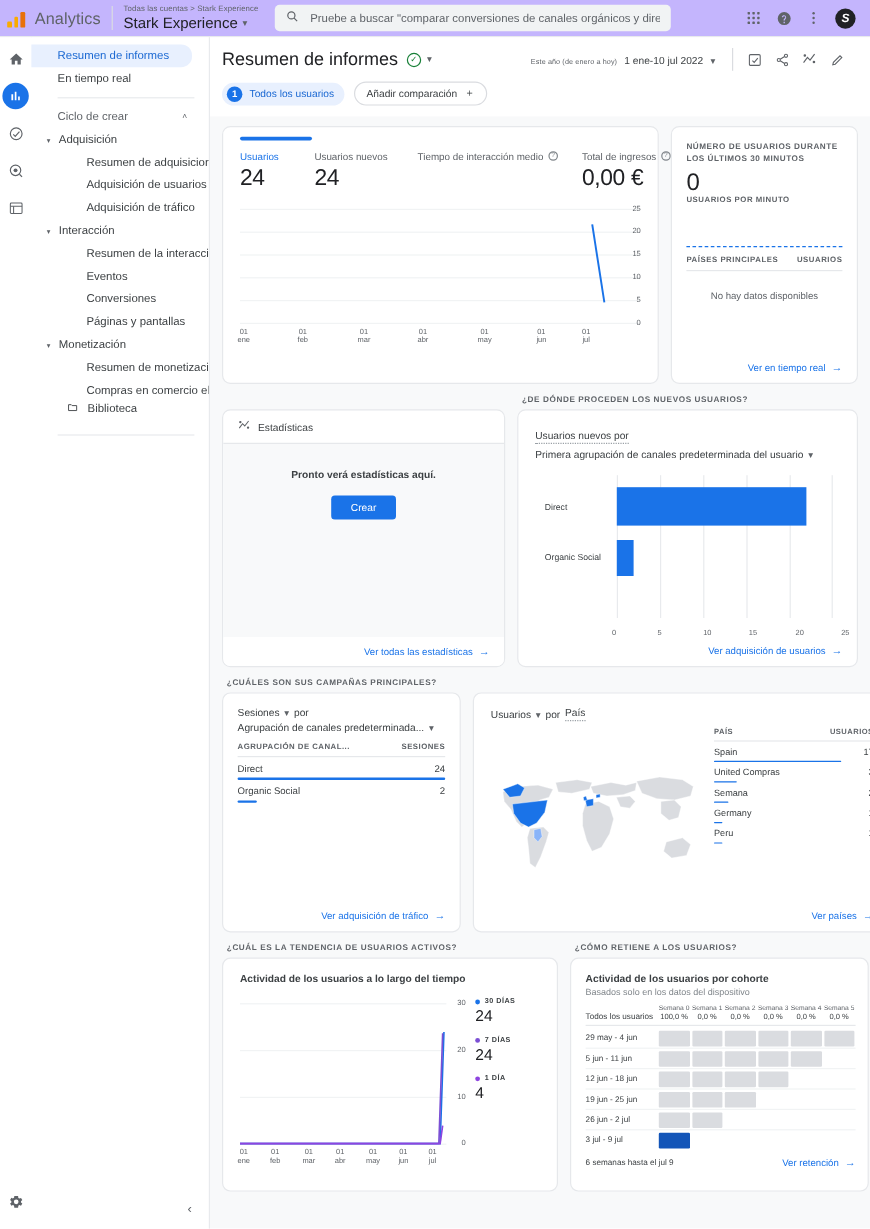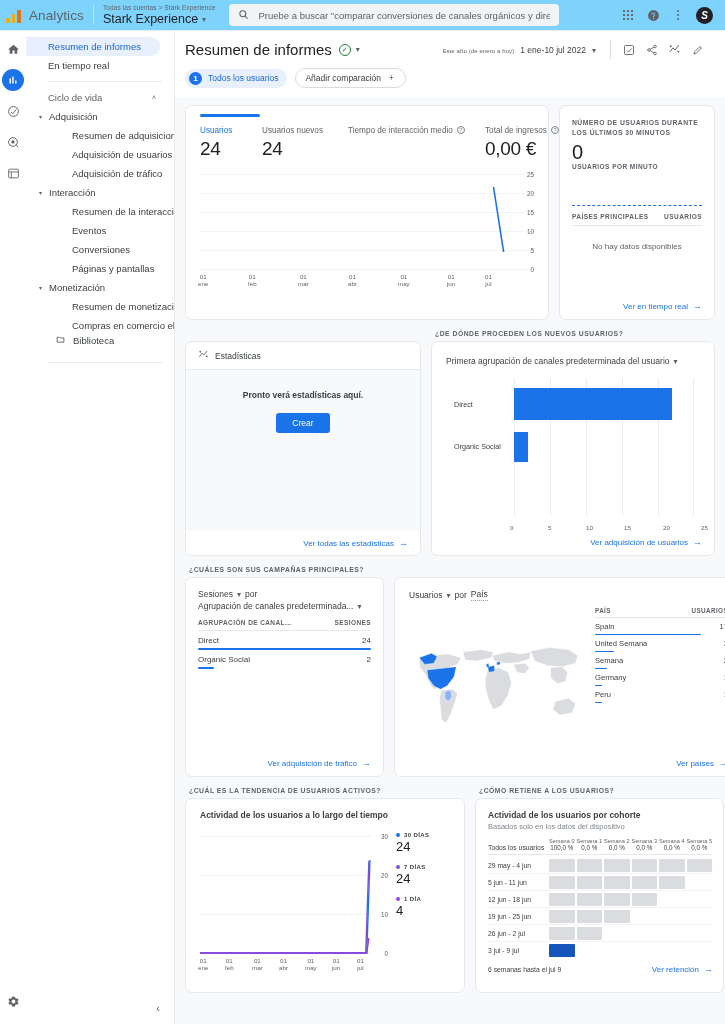--- a/index.html
+++ b/index.html
@@ -8,21 +8,21 @@
     font-family: "Liberation Sans", sans-serif;
     background: #fff; color: #202124;
     overflow: hidden;
   }
   .app { width: 725px; height: 1024px; display: flex; flex-direction: column; }
 
   
   .topbar {
     height: 31px; flex: 0 0 31px;
     display: flex; align-items: center;
-    background: #7dd3fc; border-bottom: 1px solid #e8eaed;
+    background: #c4b5fd; border-bottom: 1px solid #e8eaed;
     padding: 0 8px 0 6px;
   }
   .ga-logo { width: 18px; height: 16px; position: relative; flex: 0 0 18px; margin-right: 5px; }
   .ga-logo i { position: absolute; bottom: 0; border-radius: 1px; display: block; }
   .ga-logo i:nth-child(1){ left:0; width:3.5px; height:5px; background:#f9ab00; }
   .ga-logo i:nth-child(2){ left:5.5px; width:3.5px; height:9px; background:#f9ab00; }
   .ga-logo i:nth-child(3){ left:11px; width:3.5px; height:13px; background:#e8710a; }
   .brand { font-size: 13.5px; color: #5f6368; letter-spacing: .1px; white-space: nowrap; }
   .acct-div { width:1px; height:20px; background:#dadce0; margin:0 9px; }
   .acct { display:flex; flex-direction:column; justify-content:center; min-width:0; }
@@ -326,21 +326,21 @@
 
     <div class="sidebar">
       <div class="nav-item sel">
         <span>Resumen de informes</span>
       </div>
       <div class="nav-item">
         <span>En tiempo real</span>
       </div>
       <div class="nav-sep"></div>
       <div class="nav-group">
-        <span>Ciclo de vida</span>
+        <span>Ciclo de crear</span>
         <span style="font-size:7px;">˄</span>
       </div>
 
       <div class="nav-sub">
         <span class="tri">▾</span>
         <span>Adquisición</span>
       </div>
       <div class="nav-sub2">
           <span>Resumen de adquisiciones</span>
         </div>
@@ -542,20 +542,21 @@
               <div class="ins-foot">
                 <span>Ver todas las estadísticas</span>
                 <span class="arrow">→</span>
               </div>
             </div>
           </div>
 
           <div style="flex:1 1 auto;">
             <div class="sec-title">¿DE DÓNDE PROCEDEN LOS NUEVOS USUARIOS?</div>
             <div class="card nu-card">
+              <div><span class="nu-t1">Usuarios nuevos por</span></div>
               <div class="nu-t2">
                 <span>Primera agrupación de canales predeterminada del usuario</span>
                 <span class="caret">▾</span>
               </div>
               <div class="nu-chart">
                 <div style="position:absolute;left:68px;right:8px;top:4px;bottom:18px;">
                   <div style="position:absolute;left:0;  top:0;bottom:0;width:1px;background:#e8eaed;"></div>
                   <div style="position:absolute;left:20%;top:0;bottom:0;width:1px;background:#e8eaed;"></div>
                   <div style="position:absolute;left:40%;top:0;bottom:0;width:1px;background:#e8eaed;"></div>
                   <div style="position:absolute;left:60%;top:0;bottom:0;width:1px;background:#e8eaed;"></div>
@@ -660,21 +661,21 @@
                   </div>
                   <div class="ctry-row">
                     <div class="ctry-top">
                       <span>Spain</span>
                       <span>17</span>
                     </div>
                       <div class="ctry-bar" style="width:80%;"></div>
                   </div>
                   <div class="ctry-row">
                     <div class="ctry-top">
-                      <span>United Semana</span>
+                      <span>United Compras</span>
                       <span>3</span>
                     </div>
                       <div class="ctry-bar" style="width:14%;"></div>
                   </div>
                   <div class="ctry-row">
                     <div class="ctry-top">
                       <span>Semana</span>
                       <span>2</span>
                     </div>
                       <div class="ctry-bar" style="width:9%;"></div>

